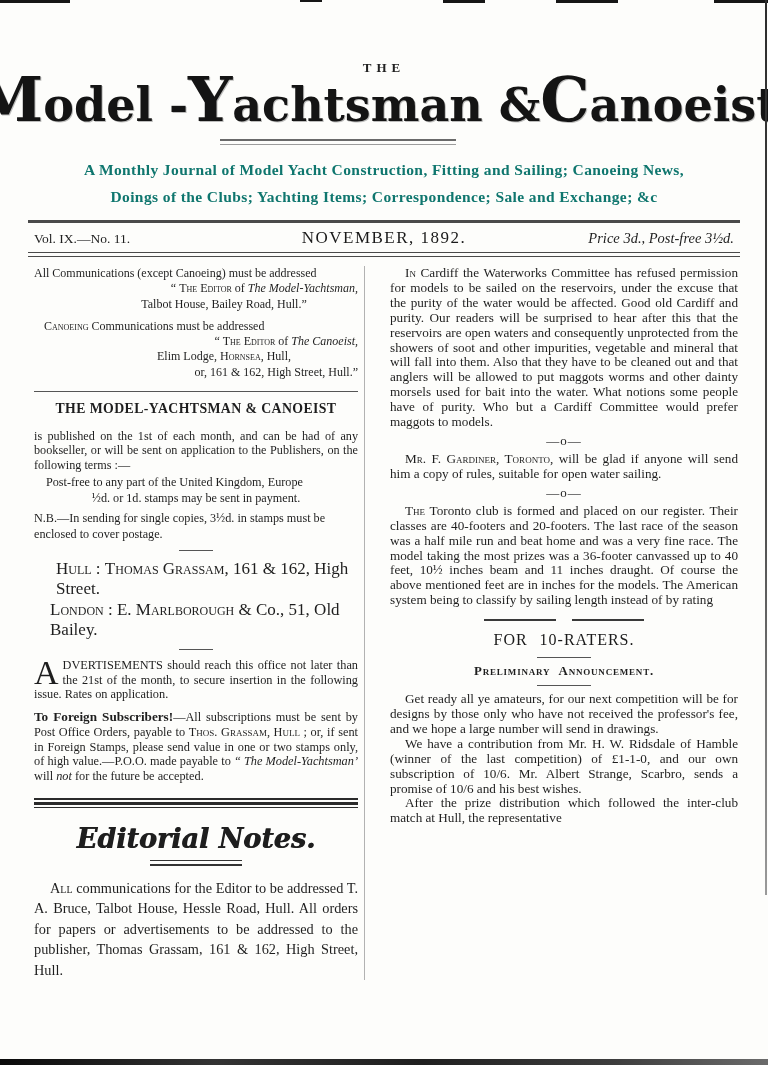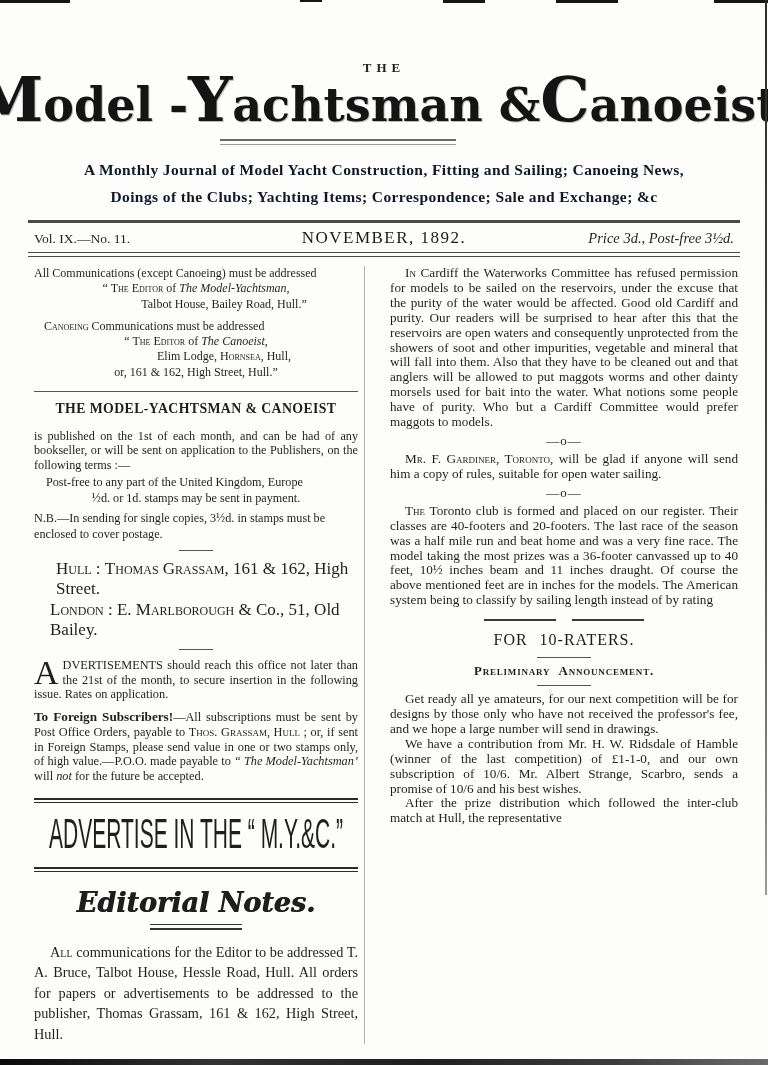--- a/index.html
+++ b/index.html
@@ -21,36 +21,36 @@
   
   .kicker{padding-top:60px;text-align:center;font-size:13px;font-weight:700;letter-spacing:5px;color:#222;}
   .mast-title{
     display:flex;justify-content:center;align-items:baseline;
     font-family:"DejaVu Serif",serif;font-weight:700;font-size:46px;
     line-height:58px;white-space:nowrap;color:#141414;
     text-shadow:1px 1px 0 rgba(0,0,0,0.25);
   }
   .mast-title .orn{font-size:1.35em;line-height:0;}
   .title-rule{width:236px;height:3px;border-top:2px solid #6a6a6a;border-bottom:1px solid #9c9c9c;margin:5px 0 0 220px;}
-  .subtitle{margin-top:11px;text-align:center;font-size:15.5px;font-weight:700;line-height:27px;letter-spacing:0.4px;color:#0f172a;}
+  .subtitle{margin-top:11px;text-align:center;font-size:15.5px;font-weight:700;line-height:27px;letter-spacing:0.4px;color:#0f766e;}
   
   .rule-a{margin:10px 28px 0;border-top:3px solid #4a4a4a;}
   .issue-row{display:flex;align-items:baseline;margin:0 34px;padding:5px 0 4px;}
   .issue-vol{font-size:13.5px;width:185px;}
   .issue-date{font-size:17px;letter-spacing:1.5px;text-align:center;flex:1;color:#1a1a1a;}
   .issue-price{font-size:14.5px;font-style:italic;width:185px;text-align:right;}
   .rule-b{margin:0 28px;height:3px;border-top:1px solid #4a4a4a;border-bottom:1px solid #4a4a4a;}
   
   .columns{display:flex;margin:9px 30px 0 34px;}
   .col-left{width:324px;}
   .divider{width:0;border-left:1px solid #b2b2b2;margin-left:6px;}
   .col-right{flex:1;padding-left:25px;}
   
   .addr{font-size:12px;line-height:15.3px;}
-  .addr .c{text-align:center;}
+  .addr .c{text-align:right;}
   .addr .c2{text-align:center;padding-left:56px;}
   .addr .ind{padding-left:10px;}
   .gap7{height:7px;}
   .rule-l{border-top:1px solid #555;margin:11px 0 9px;}
   .pub-h{text-align:center;font-weight:700;font-size:13.8px;letter-spacing:0.4px;margin-bottom:3px;}
   .pub-b{font-size:12.2px;line-height:14.4px;text-align:justify;margin-top:12px;}
   .pub-t1{font-size:12.2px;line-height:14.5px;padding-left:12px;margin-top:3px;}
   .pub-t2{font-size:12.2px;line-height:14.5px;padding-left:42px;}
   .pub-t3{font-size:12.2px;line-height:17px;text-align:center;}
   .pub-nb{font-size:12.2px;line-height:16px;margin-top:3px;}
@@ -150,23 +150,20 @@
       </div>
 
       <div class="rule-s"></div>
 
       <div class="ads"><span class="dropcap">A</span><span>DVERTISEMENTS should reach this office not later than the 21st of the month, to secure insertion in the following issue.  Rates on application.</span></div>
 
       <div class="foreign"><span class="bb">To Foreign Subscribers!</span><span>—All subscriptions must be sent by Post Office Orders, payable to </span><span class="sc">Thos. Grassam, Hull</span><span> ;  or, if sent in Foreign Stamps, please send value in one or two stamps only, of high value.—P.O.O. made payable to </span><span class="it">“ The Model-Yachtsman’</span><span> will </span><span class="it">not</span><span> for the future be accepted.</span></div>
 
       <div class="banner">
         <div class="hr-heavy"></div>
-        <div class="banner-text">
-            <span>ADVERTISE IN THE “ M.Y.&amp;C.”</span>
-          </div>
         <div class="hr-heavy"></div>
       </div>
 
       <div class="ed-h">Editorial Notes.</div>
       <div class="ed-rule"></div>
       <div class="ed-p"><span class="sc">All</span><span> communications for the Editor to be addressed T. A. Bruce, Talbot House, Hessle Road, Hull.  All orders for papers or advertisements to be addressed to the publisher, Thomas Grassam, 161 &amp; 162, High Street, Hull.</span></div>
     </div>
 
     <div class="divider"></div>
 

